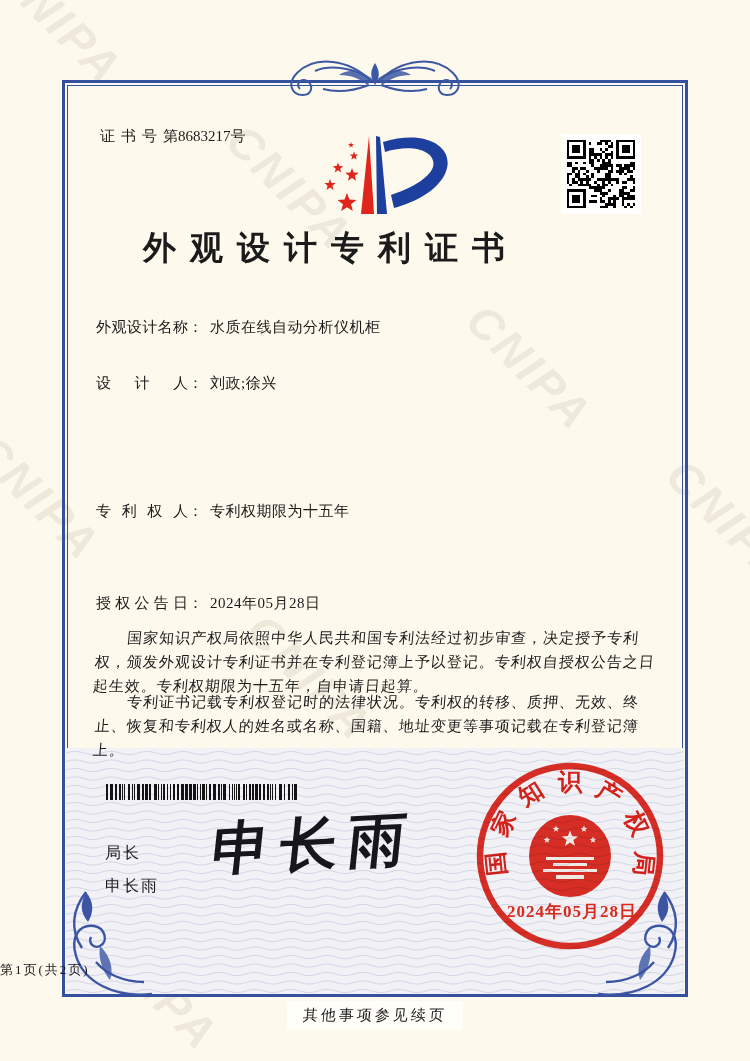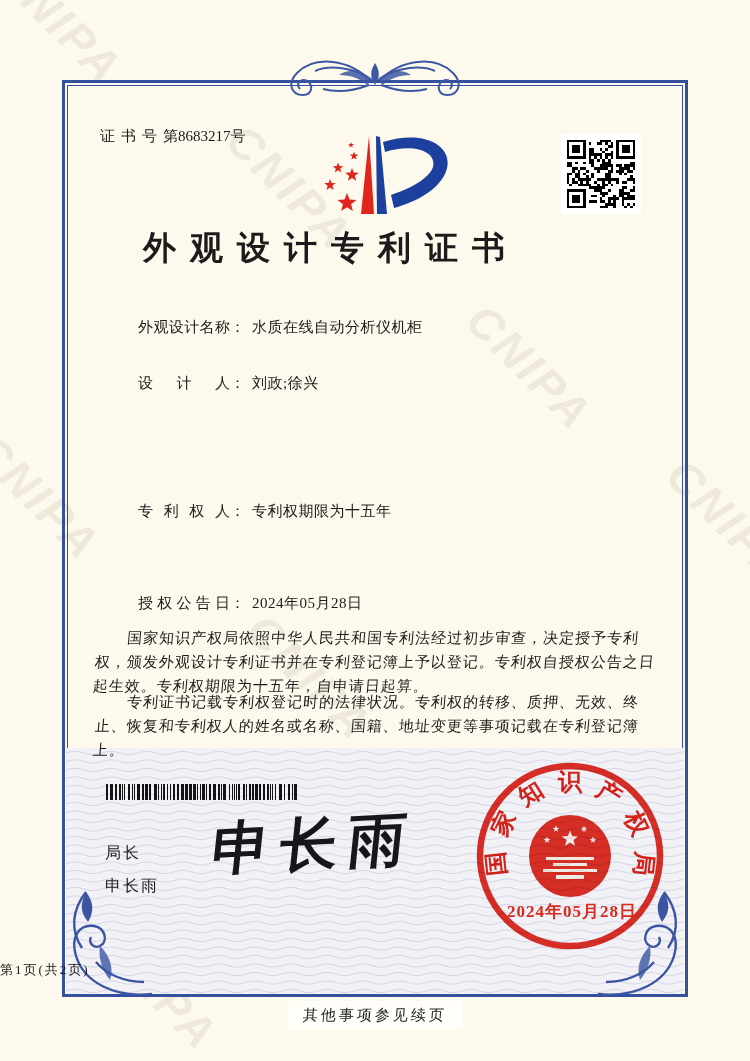--- a/index.html
+++ b/index.html
@@ -25,21 +25,21 @@
 
   
   .cert-no{left:100px;top:127px;font-size:15px;}
   .cert-no .lbl{letter-spacing:6px;}
 
   
   .title{left:0;top:226px;width:652px;text-align:center;font-size:33px;
          font-weight:600;letter-spacing:14px;padding-left:10px;box-sizing:border-box;}
 
   
-  .frow{left:96px;width:575px;font-size:15px;line-height:22px;margin-left:42px;}
+  .frow{left:96px;width:575px;font-size:15px;line-height:22px;}
   .flabel{display:inline-block;width:92px;text-align:justify;text-align-last:justify;
           vertical-align:top;}
   .colon{vertical-align:top;}
   .fval{margin-left:7px;letter-spacing:0.5px;vertical-align:top;display:inline-block;
         max-width:445px;}
   .grant-right{left:350px;font-size:15px;line-height:22px;}
   .grant-right .glabel{letter-spacing:2px;}
 
   
   .para{left:95px;width:562px;font-size:15px;line-height:24px;text-indent:2em;

